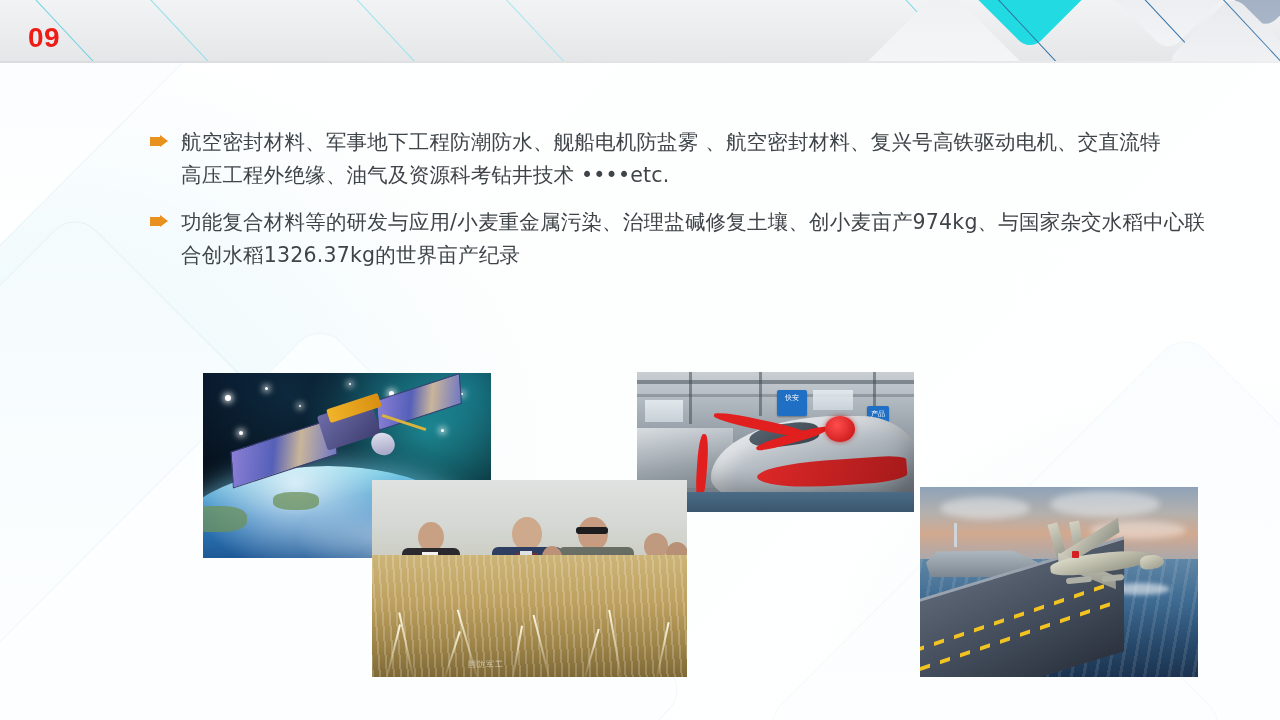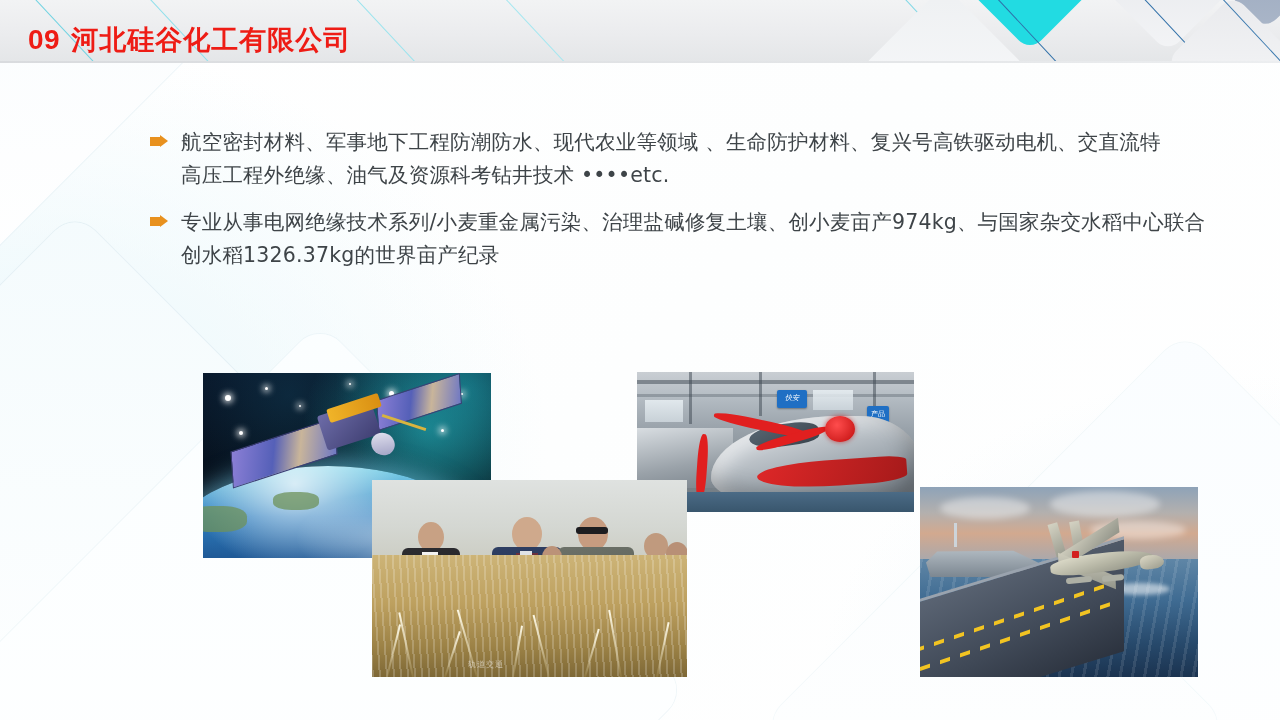--- a/index.html
+++ b/index.html
@@ -189,33 +189,32 @@
       <div class="hdr-tile ht-cyan"></div>
       <div class="hdr-line hl6"></div>
       <div class="hdr-tile ht-grey1"></div>
       <div class="hdr-line hl7"></div>
       <div class="hdr-tile ht-grey2"></div>
       <div class="hdr-tile ht-grey3"></div>
       <div class="hdr-line hl8"></div>
     </div>
     <div class="title">
       <span class="title-num">09</span>
-      <span class="title-text">河北硅谷化工有限公司</span>
     </div>
   </div>
   <div class="hdr-rule"></div>
 
   <div class="bullets">
     <div class="bullet b2">
       <span class="bullet-marker"></span>
-      <span class="bullet-text">航空密封材料、军事地下工程防潮防水、现代农业等领域 、生命防护材料、复兴号高铁驱动电机、交直流特高压工程外绝缘、油气及资源科考钻井技术 ••••etc.</span>
+      <span class="bullet-text">航空密封材料、军事地下工程防潮防水、舰船电机防盐雾 、航空密封材料、复兴号高铁驱动电机、交直流特高压工程外绝缘、油气及资源科考钻井技术 ••••etc.</span>
     </div>
     <div class="bullet b3">
       <span class="bullet-marker"></span>
-      <span class="bullet-text">专业从事电网绝缘技术系列/小麦重金属污染、治理盐碱修复土壤、创小麦亩产974kg、与国家杂交水稻中心联合创水稻1326.37kg的世界亩产纪录</span>
+      <span class="bullet-text">功能复合材料等的研发与应用/小麦重金属污染、治理盐碱修复土壤、创小麦亩产974kg、与国家杂交水稻中心联合创水稻1326.37kg的世界亩产纪录</span>
     </div>
   </div>
 
   <div class="photos">
 
     <div class="photo ph-sat">
       <div class="sat-sky"></div>
       <div class="star" style="left:22px;top:22px;width:6px;height:6px;"></div>
       <div class="star" style="left:62px;top:14px;width:3px;height:3px;"></div>
       <div class="star" style="left:96px;top:32px;width:2px;height:2px;"></div>
@@ -238,21 +237,21 @@
 
     <div class="photo ph-train">
       <div class="tr-hall"></div>
       <div class="tr-beam" style="left:0;top:8px;width:277px;height:4px;"></div>
       <div class="tr-beam" style="left:0;top:22px;width:277px;height:3px;opacity:.6;"></div>
       <div class="tr-beam" style="left:52px;top:0;width:3px;height:52px;"></div>
       <div class="tr-beam" style="left:122px;top:0;width:3px;height:44px;"></div>
       <div class="tr-beam" style="left:236px;top:0;width:3px;height:60px;"></div>
       <div class="tr-win" style="left:8px;top:28px;width:38px;height:22px;"></div>
       <div class="tr-win" style="left:176px;top:18px;width:40px;height:20px;"></div>
-      <div class="tr-sign" style="left:140px;top:18px;width:30px;height:18px;font-style:italic;">
+      <div class="tr-sign" style="left:140px;top:18px;width:30px;height:26px;">
           <span>快安</span>
         </div>
       <div class="tr-sign" style="left:230px;top:34px;width:22px;height:26px;">
           <span>产品</span>
         </div>
       <div class="tr-body"></div>
       <div class="tr-nose"></div>
       <div class="tr-wind"></div>
       <div class="tr-redstripe"></div>
       <div class="tr-ribbon" style="left:76px;top:48px;width:96px;height:10px;transform:rotate(12deg);"></div>
@@ -301,21 +300,21 @@
       <div class="fd-crop"></div>
       <div class="fd-blade" style="left:14px;height:54px;transform:rotate(14deg);"></div>
       <div class="fd-blade" style="left:40px;height:66px;transform:rotate(-12deg);"></div>
       <div class="fd-blade" style="left:72px;height:48px;transform:rotate(18deg);"></div>
       <div class="fd-blade" style="left:104px;height:70px;transform:rotate(-16deg);"></div>
       <div class="fd-blade" style="left:140px;height:52px;transform:rotate(10deg);"></div>
       <div class="fd-blade" style="left:176px;height:64px;transform:rotate(-14deg);"></div>
       <div class="fd-blade" style="left:212px;height:50px;transform:rotate(16deg);"></div>
       <div class="fd-blade" style="left:248px;height:68px;transform:rotate(-10deg);"></div>
       <div class="fd-blade" style="left:284px;height:56px;transform:rotate(12deg);"></div>
-      <div class="wm-field">轨道交通</div>
+      <div class="wm-field">国防军工</div>
     </div>
 
     <div class="photo ph-carrier">
       <div class="cr-sky"></div>
       <div class="cr-cloud" style="left:20px;top:10px;width:90px;height:22px;"></div>
       <div class="cr-cloud" style="left:130px;top:4px;width:110px;height:26px;"></div>
       <div class="cr-cloud" style="left:170px;top:34px;width:96px;height:18px;"></div>
       <div class="cr-sea"></div>
       <div class="cr-foam" style="left:120px;top:120px;width:70px;height:18px;"></div>
       <div class="cr-foam" style="left:40px;top:150px;width:90px;height:14px;"></div>

